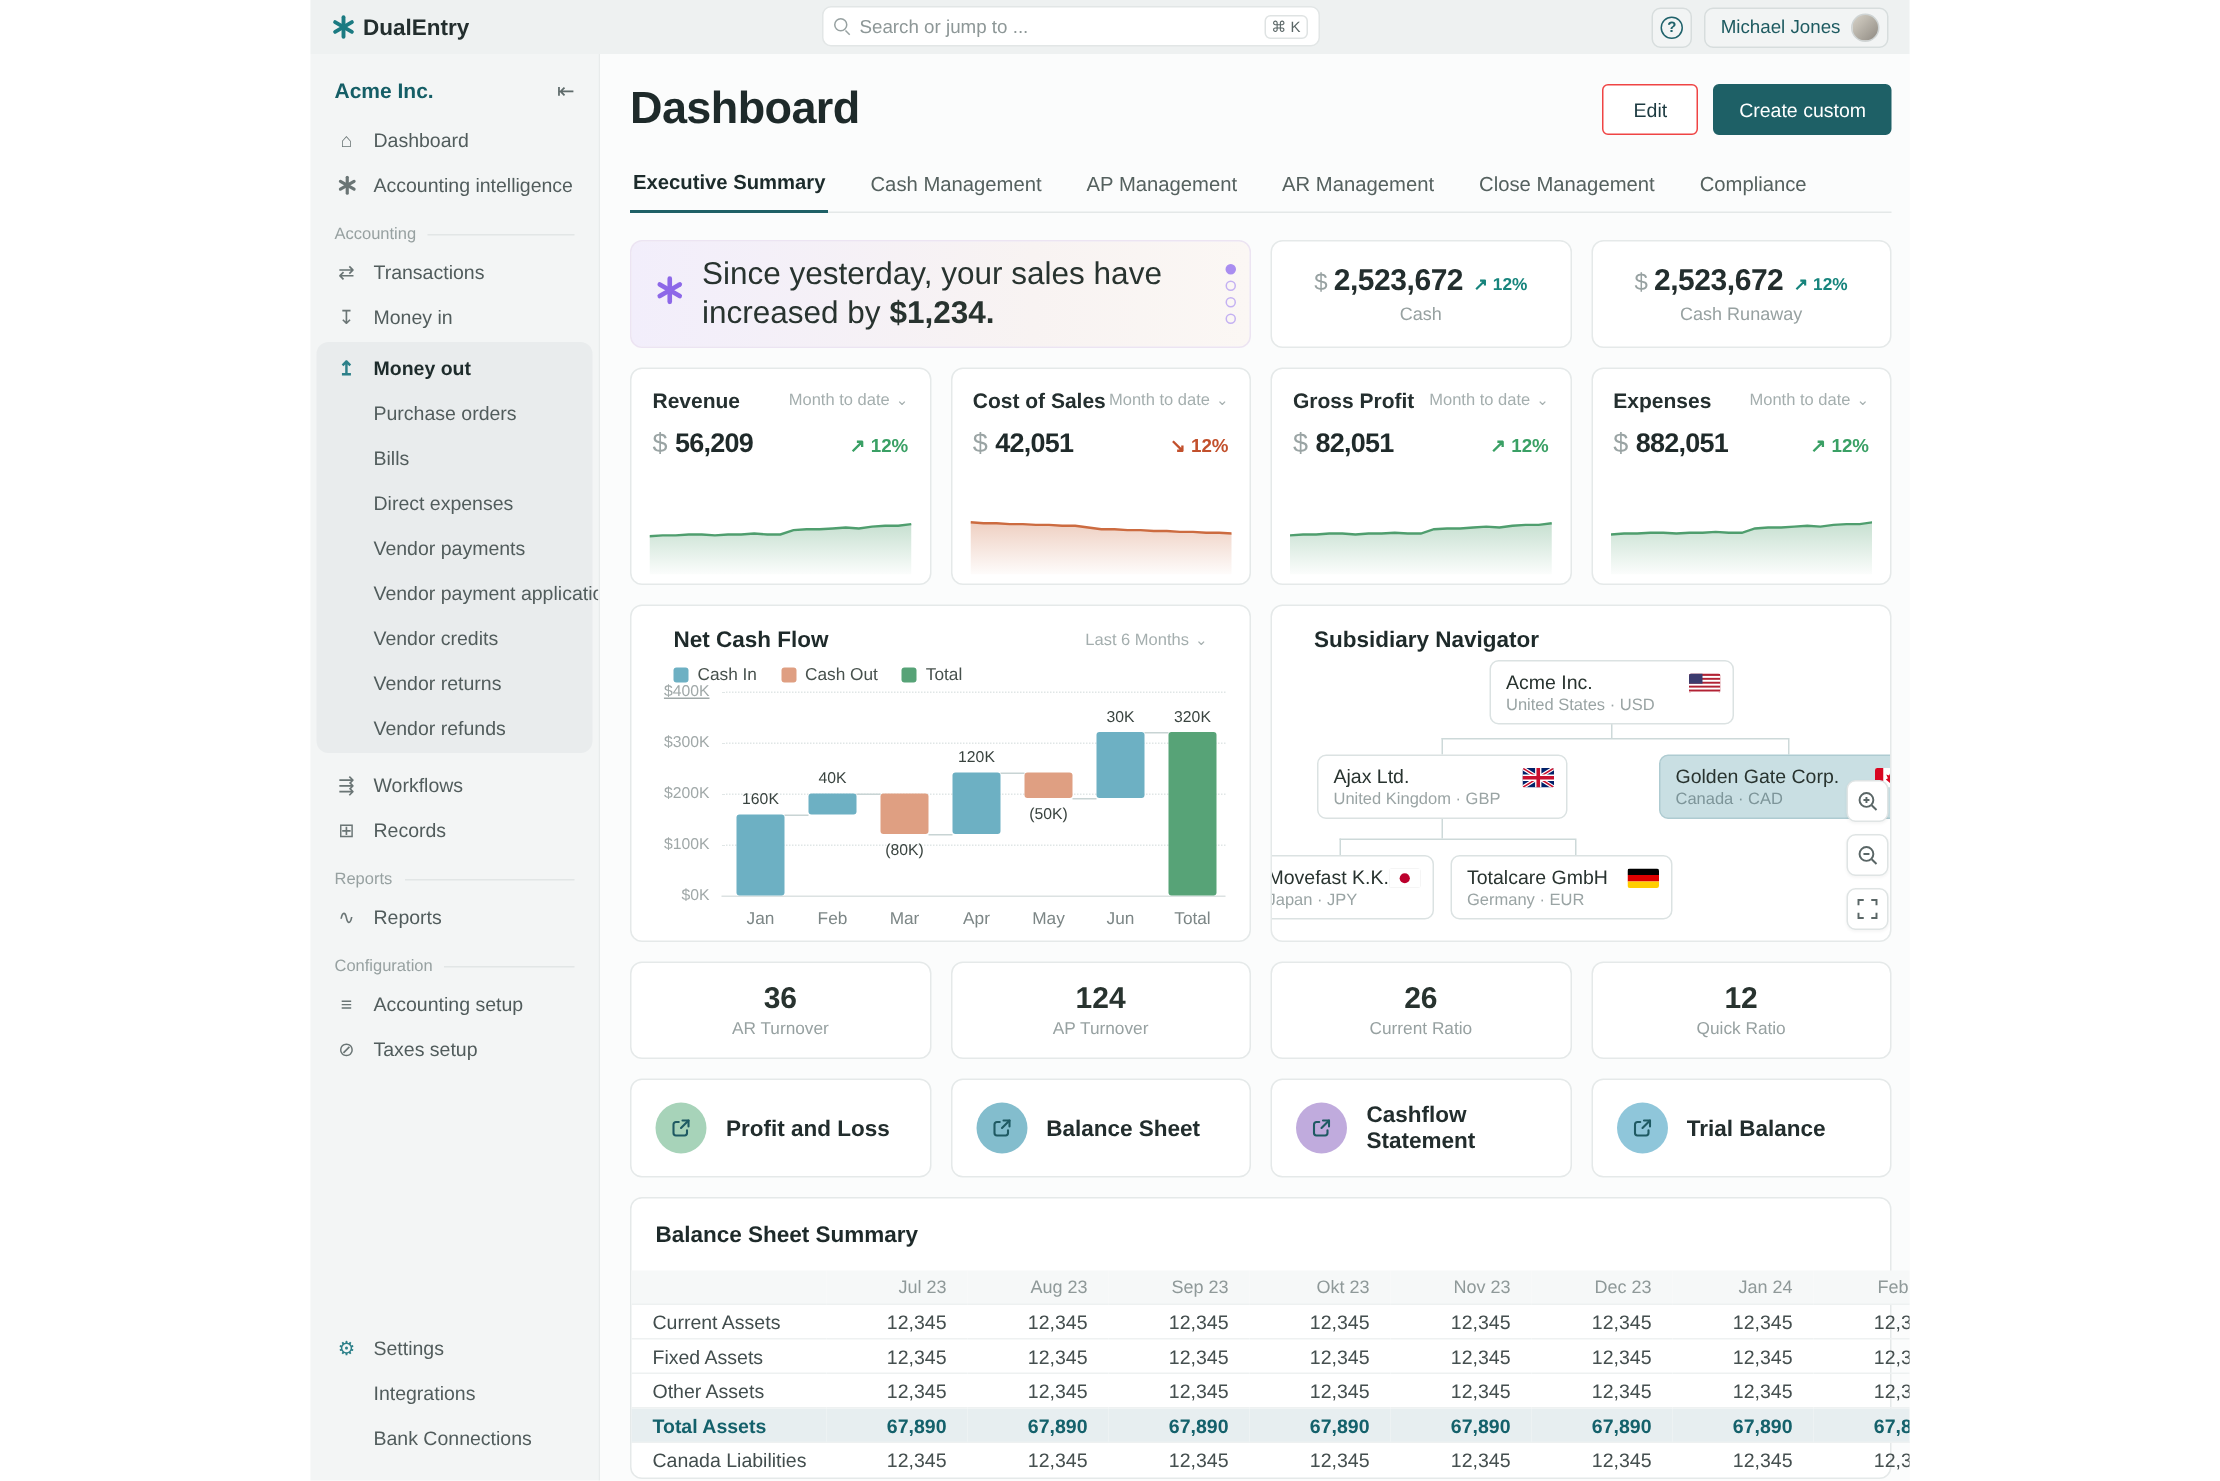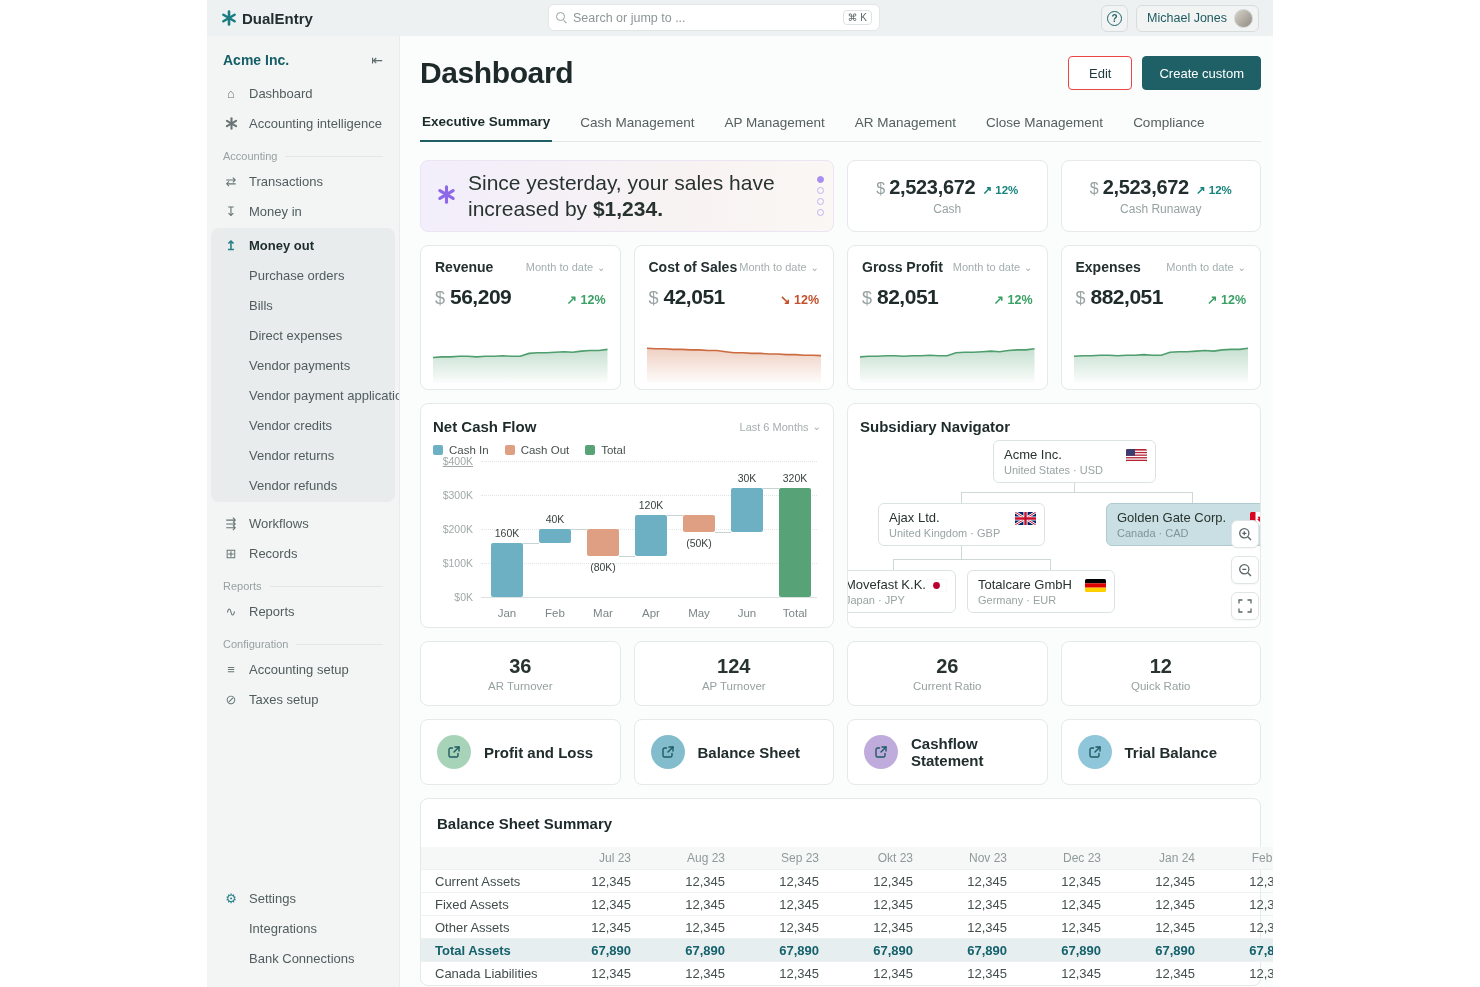--- a/index.html
+++ b/index.html
@@ -75,28 +75,28 @@
   .stat-label { font-size:12px; color:#97a1a1; margin-top:3px; }
 
   
   .kpi { flex:1; height:145px; position:relative; padding:13px 14px 0; overflow:hidden; }
   .kpi-head { display:flex; align-items:center; }
   .kpi-title { font-size:14px; font-weight:bold; color:#242f2f; }
   .drop { margin-left:auto; display:flex; align-items:center; gap:4px; font-size:11px; color:#a4aeae; cursor:pointer; white-space:nowrap; }
   .chev { font-size:10px; color:#a4aeae; }
   .kpi-valrow { margin-top:10px; display:flex; align-items:baseline; gap:5px; }
   .kpi-cur { font-size:18px; color:#9aa4a4; }
-  .kpi-val { font-size:21px; font-weight:bold; color:#1f2a2a; letter-spacing:-0.5px; }
+  .kpi-val { font-size:18px; font-weight:bold; color:#1f2a2a; letter-spacing:-0.5px; }
   .kpi-delta { margin-left:auto; font-size:12.5px; font-weight:bold; }
   .kpi-delta.up { color:#3aa065; } .kpi-delta.down { color:#c2502c; }
   .spark { position:absolute; left:12px; right:12px; bottom:6px; height:58px; }
   .spark svg { width:100%; height:100%; display:block; }
 
   
-  .row-charts .panel { flex:1; height:225px; position:relative; padding:14px 12px; overflow:hidden; }
+  .row-charts .panel { flex:1; height:225px; position:relative; padding:14px 28px; overflow:hidden; }
   .panel-head { display:flex; align-items:center; }
   .panel-head h2, .panel h2 { font-size:15px; font-weight:bold; color:#1e2a2a; }
   .legend { display:flex; gap:16px; margin-top:9px; }
   .leg-item { display:flex; align-items:center; gap:6px; font-size:11.5px; color:#47514d; }
   .leg-sq { width:10px; height:10px; border-radius:2px; }
   .wf-plot { position:absolute; left:16px; top:57px; width:380px; height:165px; }
   .wf-tick { position:absolute; left:0; width:36px; text-align:right; font-size:10.5px; color:#a0a8a8; }
   .wf-grid { position:absolute; left:44px; right:0; border-top:1px dotted #e0e6e6; }
   .wf-grid.zero { border-top:1px solid #dce2e2; }
   .wf-bar { position:absolute; width:32px; border-radius:2px; }

